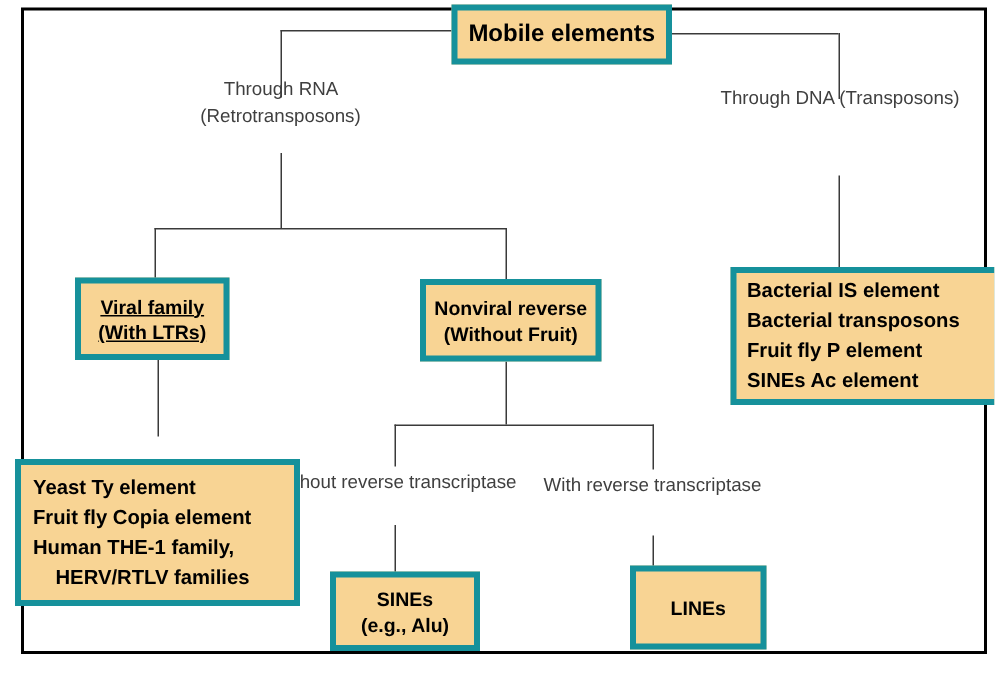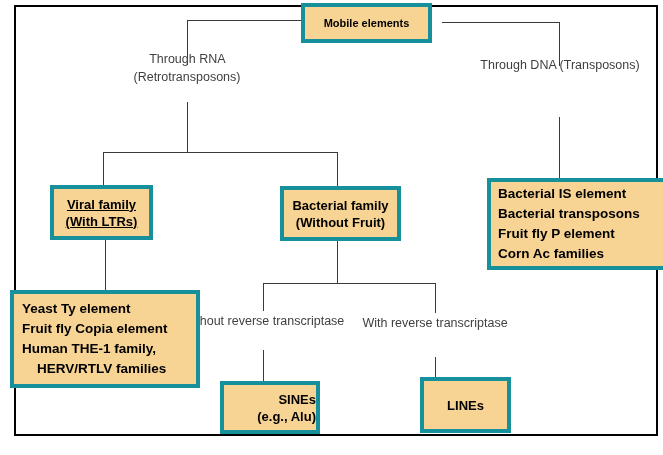--- a/index.html
+++ b/index.html
@@ -27,26 +27,26 @@
   .node.center{display:flex;flex-direction:column;align-items:center;justify-content:center;text-align:center;}
   .node.left{display:flex;flex-direction:column;justify-content:center;text-align:left;}
   .node span{display:block;}
   .lbl{
     position:absolute;color:var(--label);text-align:center;
     font-size:12.5px;line-height:18px;z-index:2;
   }
   .line{position:absolute;background:var(--line);z-index:1;}
   .line.h{height:1px;}
   .line.v{width:1px;}
-  #n-mobile{left:301px;top:3px;width:131px;height:40px;font-size:11px;}
+  #n-mobile{left:301px;top:3px;width:147px;height:40px;font-size:16px;}
   #n-viral{left:50px;top:185px;width:103px;height:55px;font-size:13px;line-height:17px;text-decoration:underline;}
   #n-nonviral{left:280px;top:186px;width:121px;height:55px;font-size:13px;line-height:17px;}
   #n-bacterial{left:487px;top:178px;width:180px;height:92px;font-size:13.5px;line-height:20px;padding-left:7px;}
-  #n-yeast{left:10px;top:290px;width:190px;height:98px;font-size:13.5px;line-height:20px;padding-left:8px;}
-  #n-sines{left:220px;top:381px;width:100px;height:53px;font-size:13px;line-height:17px;align-items:flex-end;}
+  #n-yeast{left:10px;top:306px;width:190px;height:98px;font-size:13.5px;line-height:20px;padding-left:8px;}
+  #n-sines{left:220px;top:381px;width:100px;height:53px;font-size:13px;line-height:17px;}
   #n-lines{left:392px;top:377px;width:91px;height:56px;font-size:13px;margin-left:28px;}
   .indent{padding-left:15px;}
   #l-through-rna{left:97px;top:50px;width:180px;}
   #l-through-dna{left:470px;top:56px;width:180px;}
   #l-without-rt{left:173px;top:312px;width:180px;}
   #l-with-rt{left:345px;top:314px;width:180px;}
 </style>
 </head>
 <body>
 
@@ -91,29 +91,29 @@
   <div class="node center" id="n-mobile">
     <span>Mobile elements</span>
   </div>
 
   <div class="node center" id="n-viral">
     <span>Viral family</span>
     <span>(With LTRs)</span>
   </div>
 
   <div class="node center" id="n-nonviral">
-    <span>Bacterial family</span>
+    <span>Nonviral reverse</span>
     <span>(Without Fruit)</span>
   </div>
 
   <div class="node left" id="n-bacterial">
     <span>Bacterial IS element</span>
     <span>Bacterial transposons</span>
     <span>Fruit fly P element</span>
-    <span>Corn Ac families</span>
+    <span>SINEs Ac element</span>
   </div>
 
   <div class="node left" id="n-yeast">
     <span>Yeast Ty element</span>
     <span>Fruit fly Copia element</span>
     <span>Human THE-1 family,</span>
     <span class="indent">HERV/RTLV families</span>
   </div>
 
   <div class="node center" id="n-sines">

